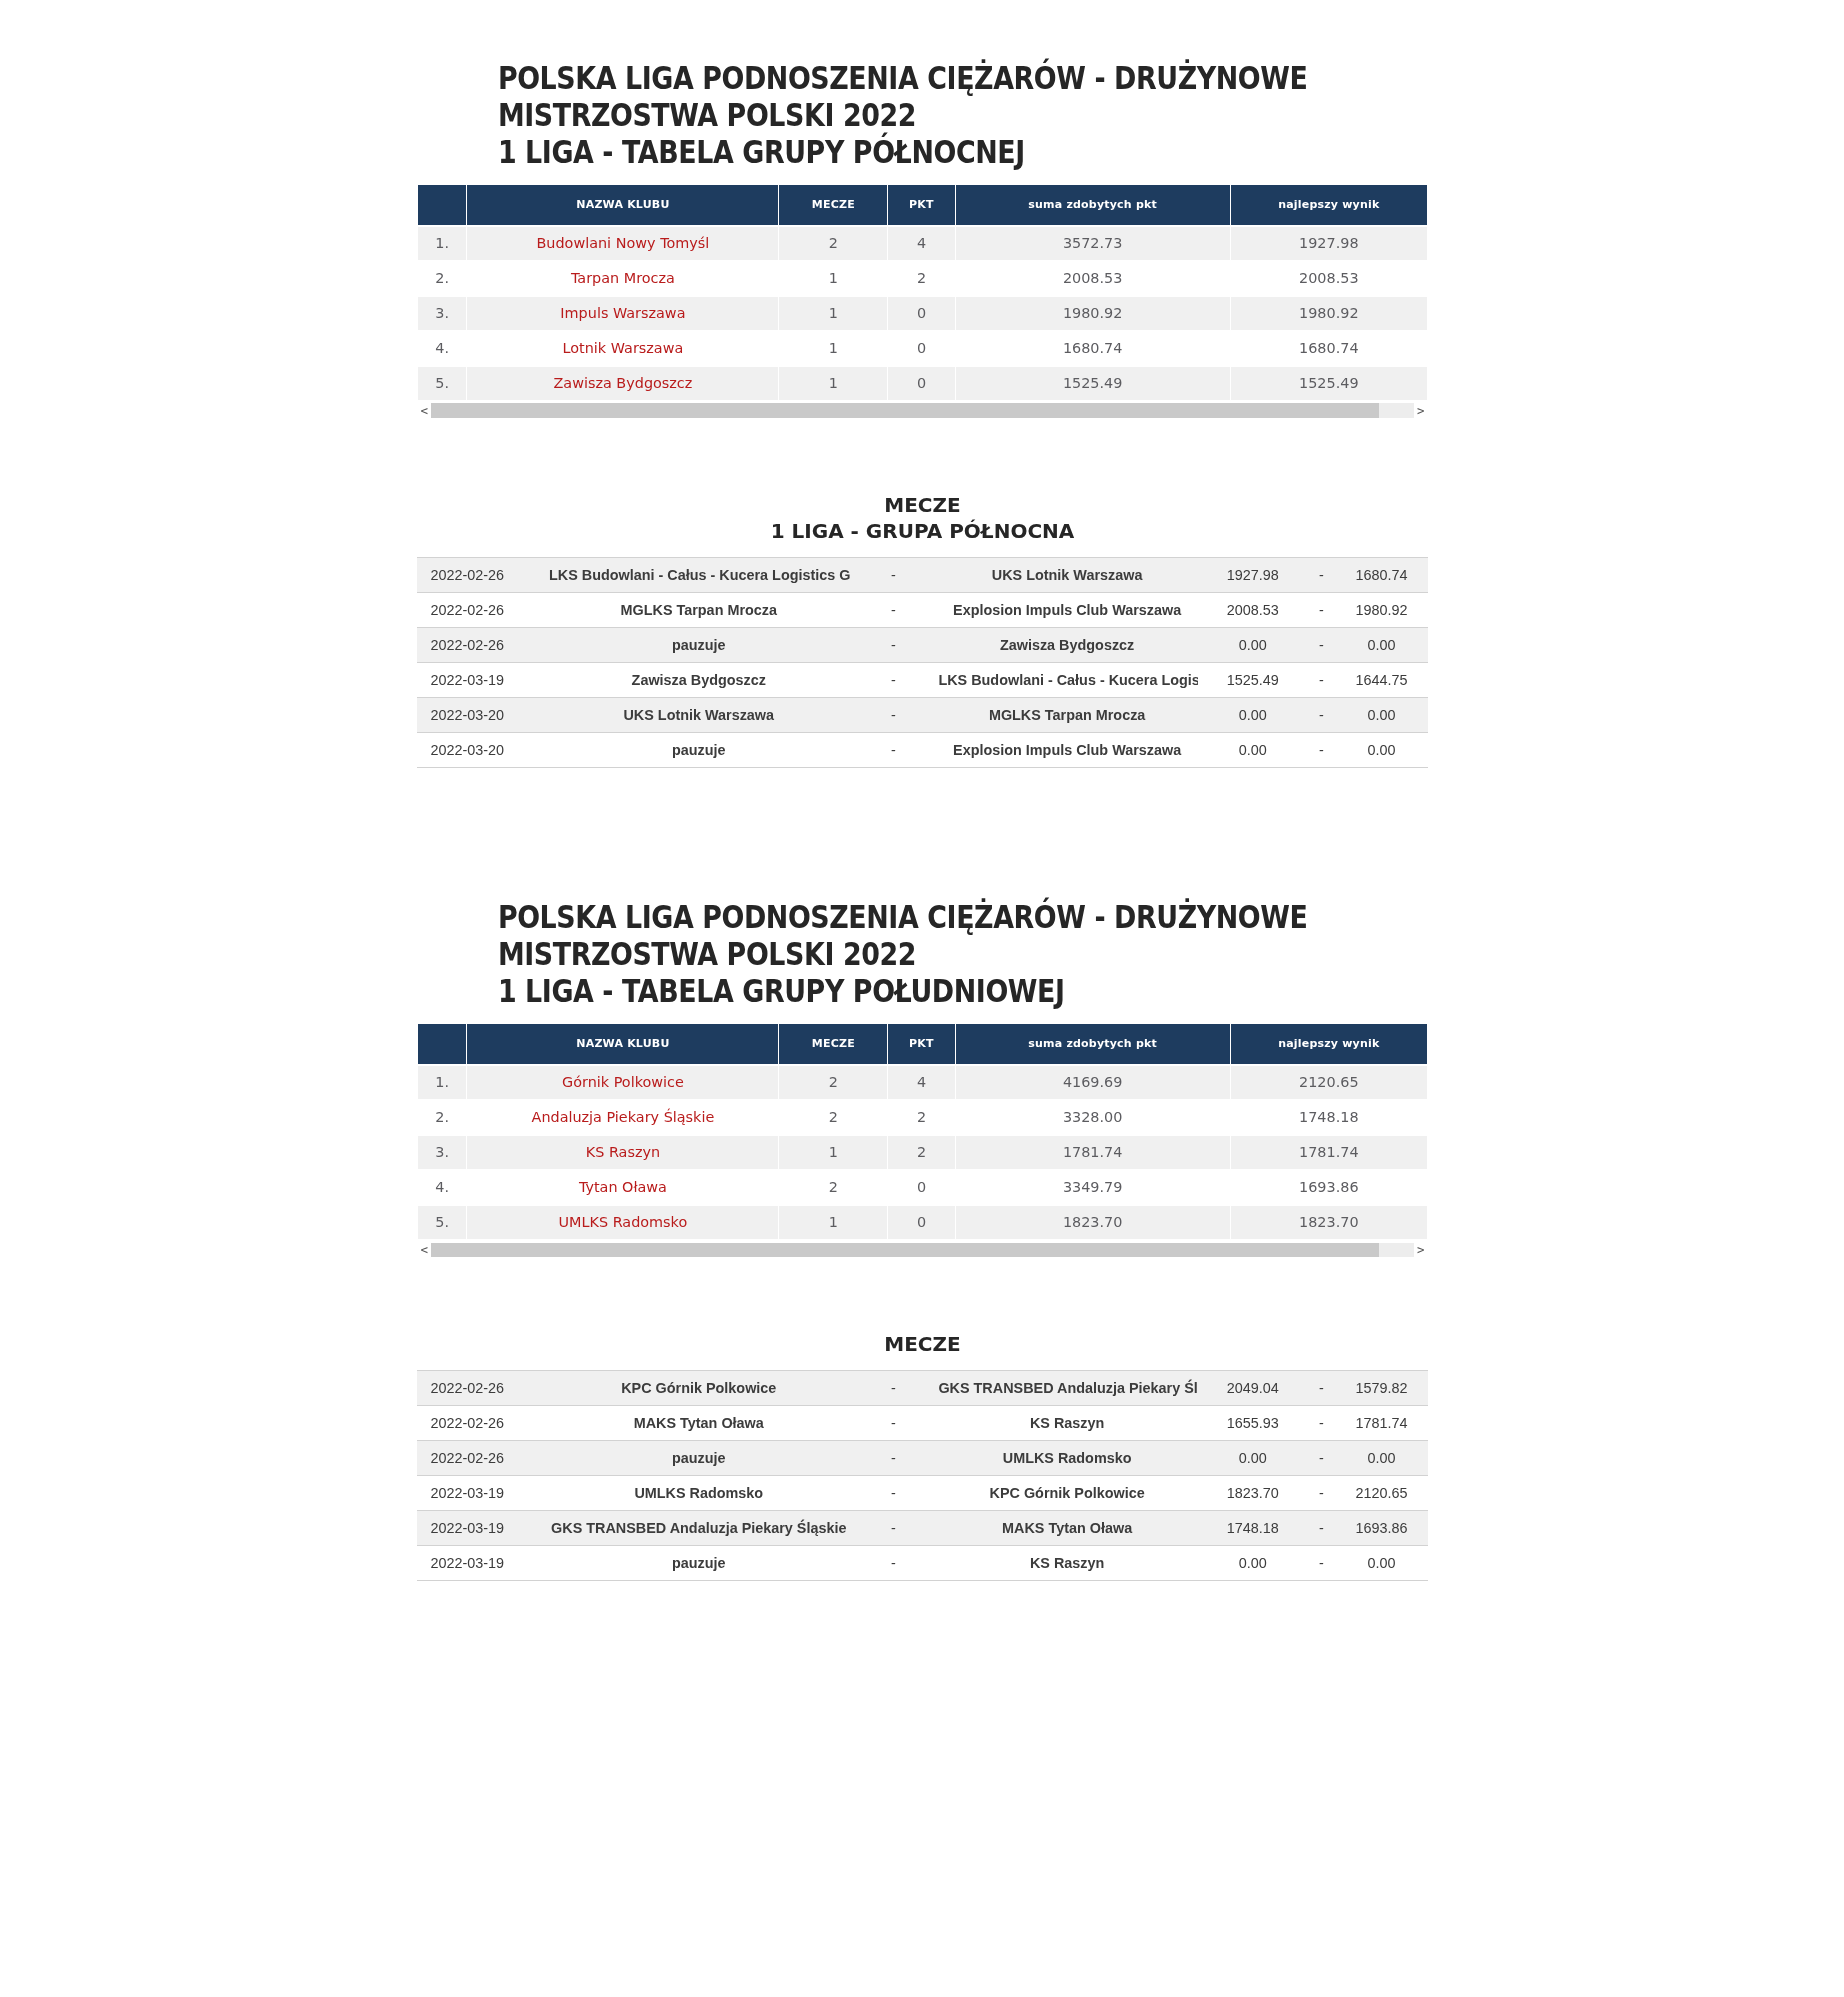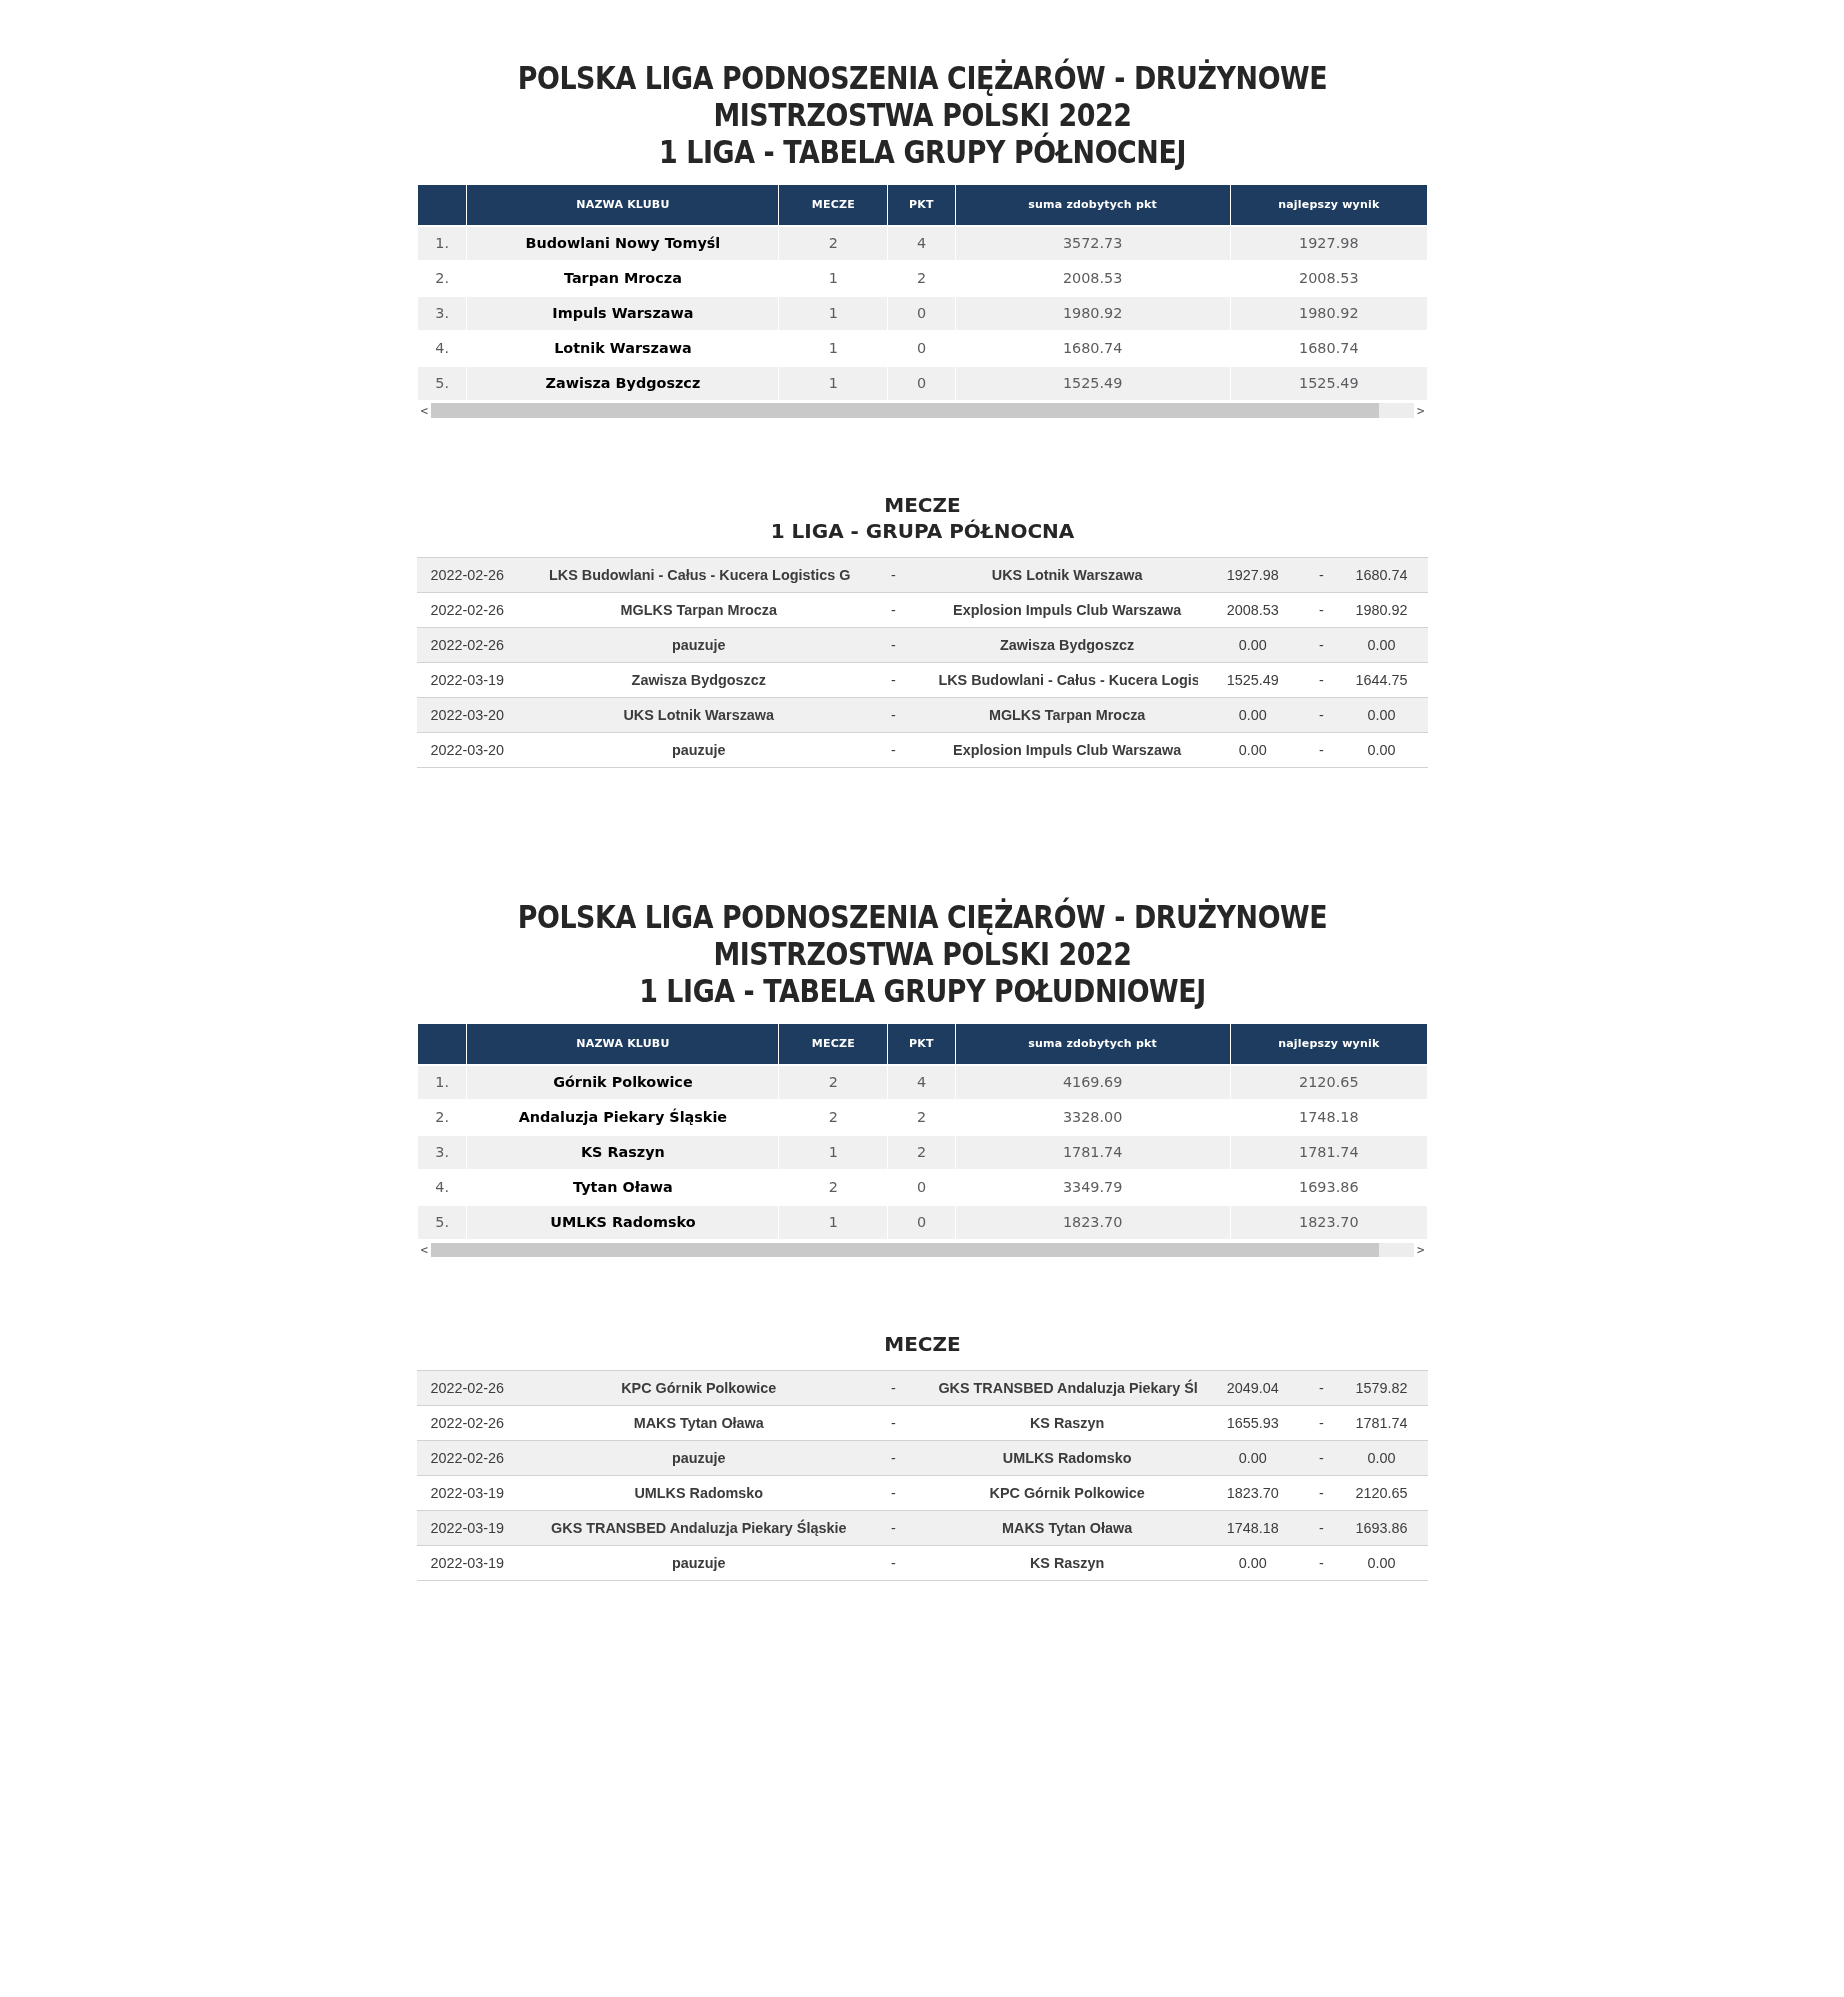--- a/index.html
+++ b/index.html
@@ -7,21 +7,21 @@
   body {
     width: 1845px;
     min-height: 1997px;
     font-family: "DejaVu Sans", sans-serif;
   }
   .wrap { width: 1011px; margin: 0 auto; }
 
   
   .page-title {
     margin: 60px 0 0 0;
-    text-align: center;
+    text-align: left;
     color: #262626;
     font-size: 32px;
     line-height: 37px;
     font-weight: 700;
     letter-spacing: -0.5px;
   }
   .page-title.second { margin-top: 131px; }
   .page-title .line {
     display: block;
     transform: scaleX(0.84);
@@ -49,21 +49,21 @@
   }
   table.standings td {
     height: 33px;
     background: #ffffff;
     text-align: center;
     font-size: 14.4px;
     color: #5c5c60;
     padding: 0 3.8px;
   }
   table.standings tr.odd td { background: #f0f0f0; }
-  table.standings td.club { font-weight: 700; color: #000000; }
+  table.standings td.club { font-weight: 400; color: #b91c1c; }
 
   
   .hscroll {
     display: flex;
     align-items: center;
     width: 1011px;
     height: 16.3px;
     margin-top: 1px;
   }
   .hscroll .arrow {

